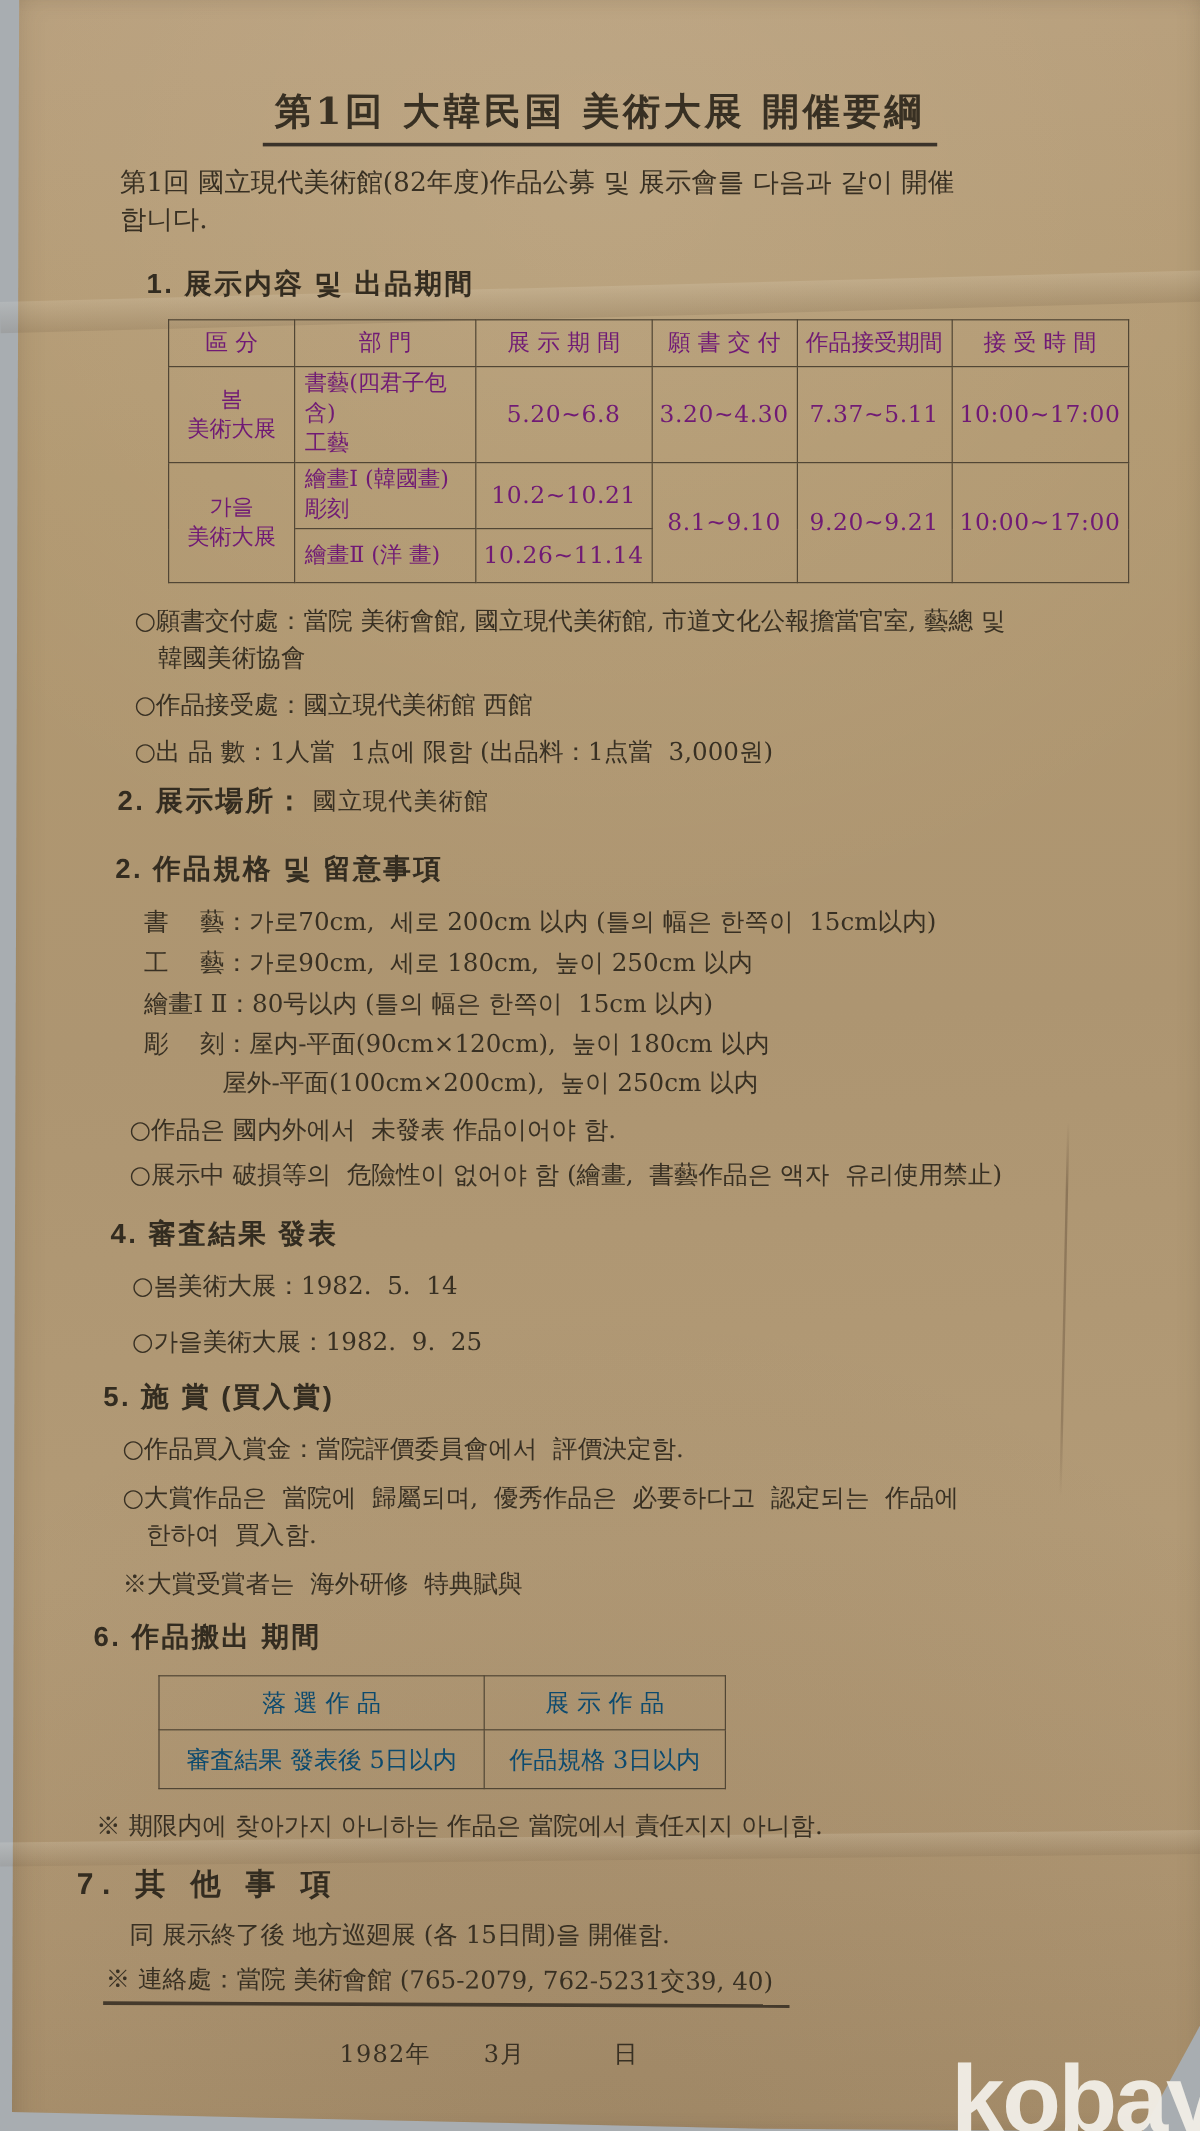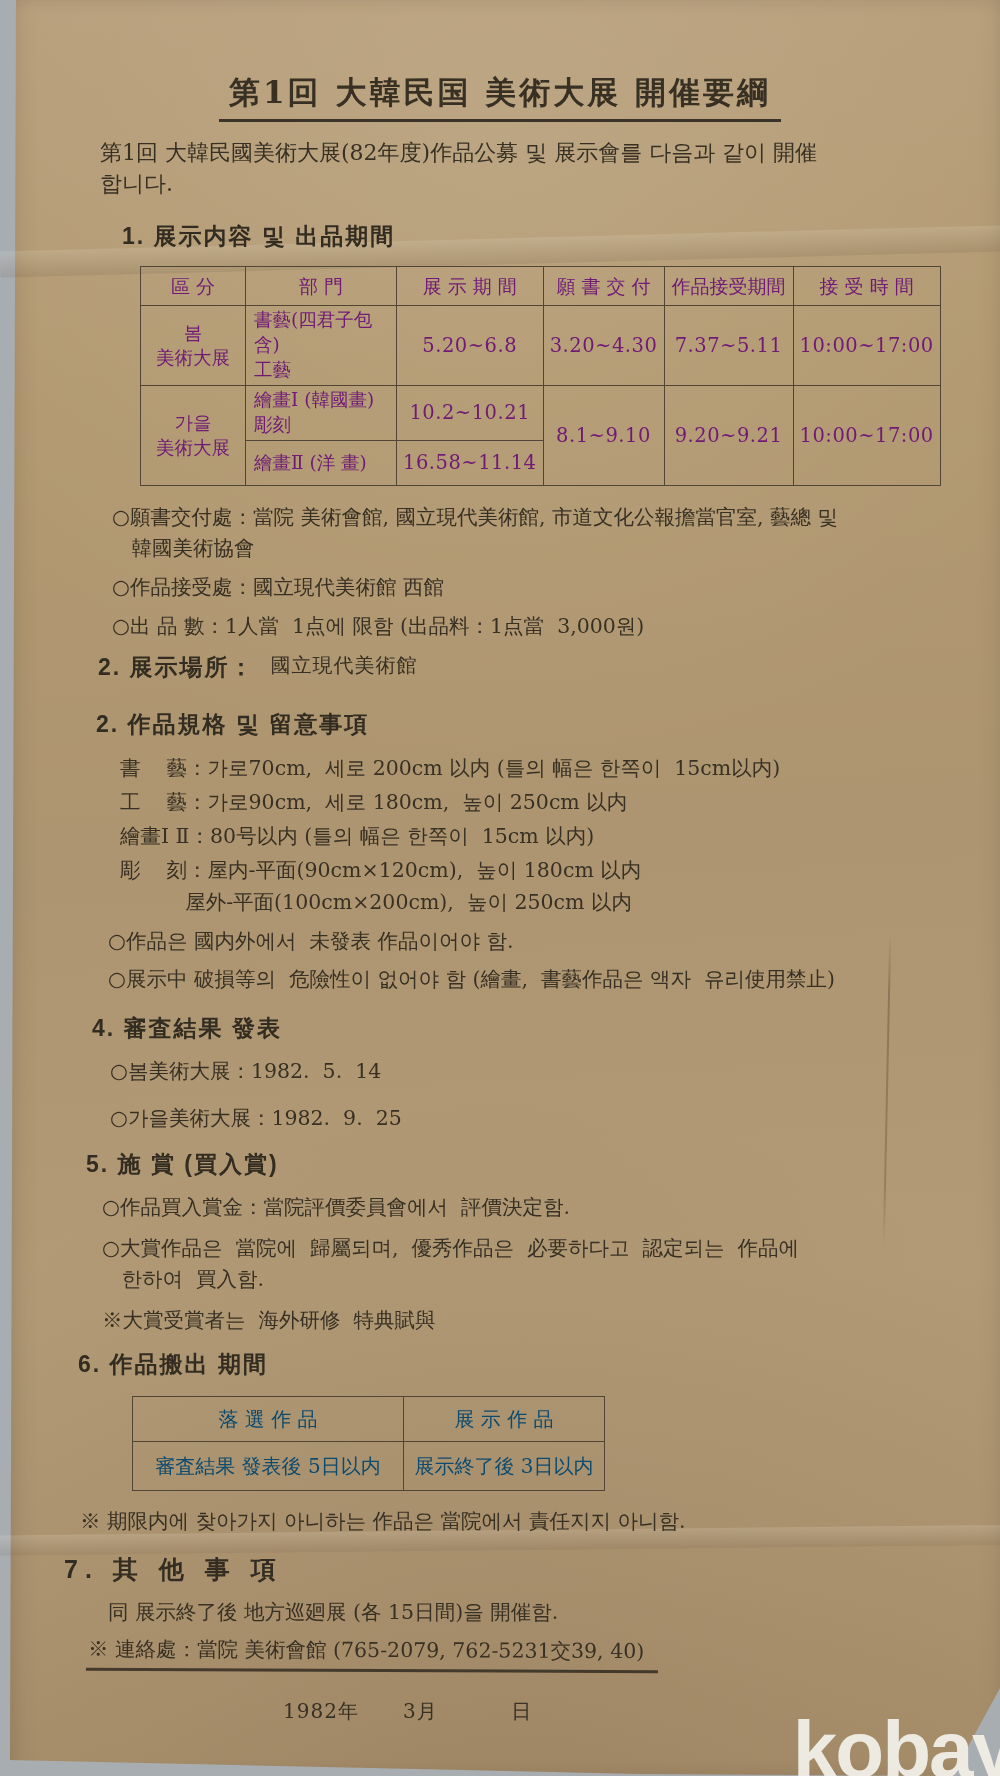--- a/index.html
+++ b/index.html
@@ -75,21 +75,21 @@
   .sched td.dept{text-align:left;padding-left:8px;}
   .sched tr.spring td{height:58px;}
   .sched tr.fall1 td{height:40px;}
   .sched tr.fall2 td{height:40px;}
   .num{font-size:19.5px;letter-spacing:0.5px;}
 
   .notes{margin:16px 0 0 112px;font-size:20.5px;line-height:1.48;}
   .notes .note{margin-bottom:9px;}
 
   .inline-value{font-size:20px;letter-spacing:1px;}
-  .s2-row{display:flex;align-items:flex-start;gap:16px;}
+  .s2-row{display:flex;align-items:center;gap:6px;}
 
   .specs{margin:13px 0 0 120px;font-size:20.5px;line-height:1.56;}
   .spec{margin-bottom:2px;}
   .notes3{margin:8px 0 0 108px;font-size:20.5px;line-height:1.52;}
   .notes3 .note{margin-bottom:6px;}
 
   .items4{margin:12px 0 0 110px;font-size:20.5px;line-height:1.5;}
   .items4 .item{margin-bottom:16px;}
   .items5{margin:12px 0 0 102px;font-size:20.5px;line-height:1.5;}
   .items5 .item{margin-bottom:10px;}
@@ -127,21 +127,21 @@
   <div class="crease-top"></div>
   <div class="crease-mid"></div>
   <div class="crack-vertical"></div>
 
   <div class="content">
 
     <div class="title-wrap">
       <div class="doc-title">第1回 大韓民国 美術大展 開催要綱</div>
     </div>
 
-    <div class="intro pre">第1回 大韓民國美術大展(82年度)作品公募 및 展示會를 다음과 같이 開催
+    <div class="intro pre">第1回 國立現代美術館(82年度)作品公募 및 展示會를 다음과 같이 開催
 합니다.</div>
 
     <div class="sec-heading h1">1. 展示内容 및 出品期間</div>
 
     <table class="sched">
       <tbody>
           <tr>
         <th class="c-label">區    分</th>
         <th class="c-dept">部        門</th>
         <th class="c-period">展 示 期 間</th>
@@ -164,21 +164,21 @@
 美術大展</td>
         <td class="dept pre">繪畫Ⅰ (韓國畫)
 彫刻</td>
         <td class="num">10.2~10.21</td>
         <td rowspan="2" class="num">8.1~9.10</td>
         <td rowspan="2" class="num">9.20~9.21</td>
         <td rowspan="2" class="num">10:00~17:00</td>
       </tr>
       <tr class="fall2">
         <td class="dept pre">繪畫Ⅱ (洋 畫)</td>
-        <td class="num">16.58~11.14</td>
+        <td class="num">10.26~11.14</td>
       </tr>
     </tbody>
       </table>
 
     <div class="notes">
       <div class="note pre">○願書交付處：當院 美術會館, 國立現代美術館, 市道文化公報擔當官室, 藝總 및
    韓國美術協會</div>
       <div class="note pre">○作品接受處：國立現代美術館 西館</div>
       <div class="note pre">○出 品 數：1人當  1点에 限함 (出品料：1点當  3,000원)</div>
     </div>
@@ -217,21 +217,21 @@
 
     <div class="sec-heading h6">6. 作品搬出 期間</div>
     <table class="takeout">
       <tbody>
           <tr>
         <th class="c1">落    選    作    品</th>
         <th class="c2">展  示  作  品</th>
       </tr>
       <tr>
         <td>審査結果 發表後 5日以内</td>
-        <td>展示終了後  3日以内</td>
+        <td>作品規格  3日以内</td>
       </tr>
     </tbody>
       </table>
     <div class="s6-note pre">※ 期限内에 찾아가지 아니하는 作品은 當院에서 責任지지 아니함.</div>
 
     <div class="sec-heading h7">7. 其 他 事 項</div>
     <div class="s7-line1 pre">同 展示終了後 地方巡廻展 (各 15日間)을 開催함.</div>
     <div class="s7-line2">
       <span class="hand-underline">※ 連絡處：當院 美術會館 (765-2079, 762-5231交39, 40)</span>
     </div>

